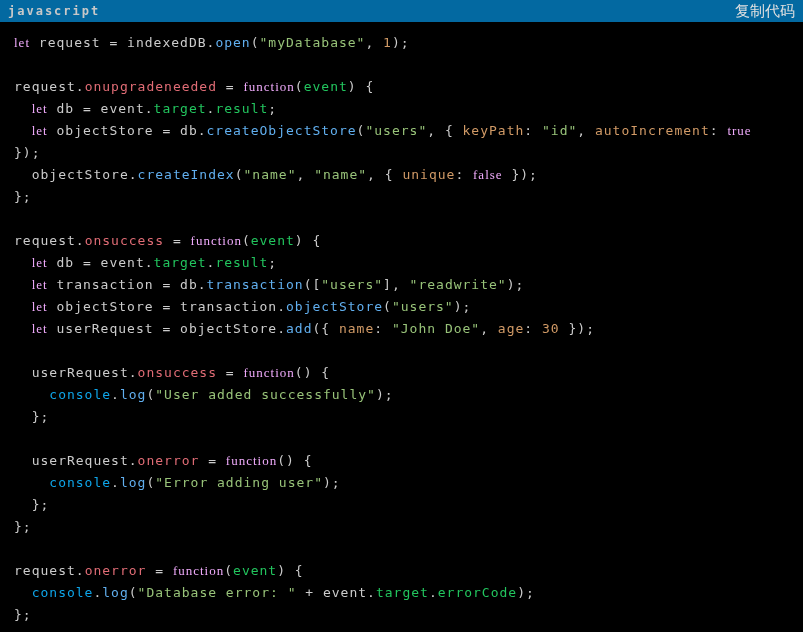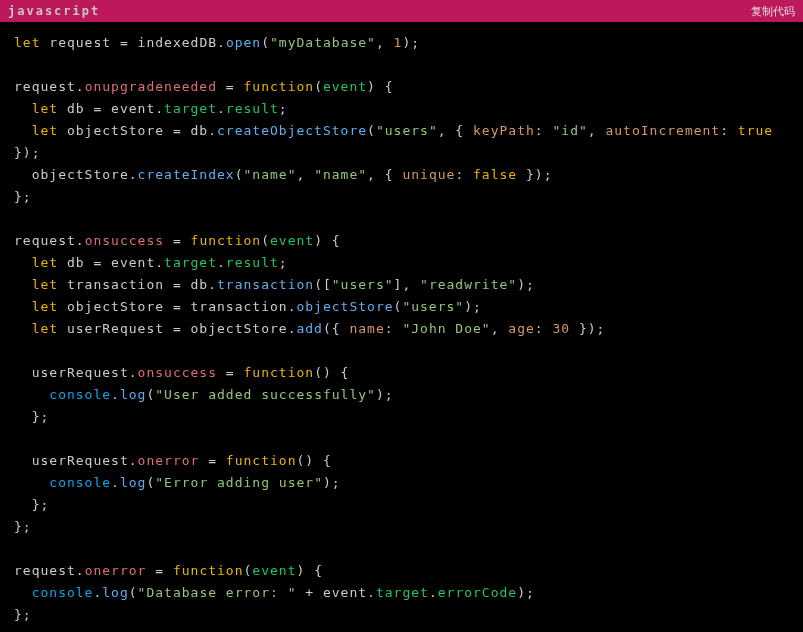--- a/index.html
+++ b/index.html
@@ -5,47 +5,47 @@
   * { margin: 0; padding: 0; box-sizing: border-box; }
   body {
     background: #000;
     font-family: "Consolas", "Monaco", monospace;
     font-size: 13px;
     width: 803px;
     height: 632px;
     overflow: hidden;
   }
   .header {
-    background: #be185d;
+    background: #0369a1;
     height: 22px;
     display: flex;
     justify-content: space-between;
     align-items: center;
     padding: 0 8px;
   }
   .lang-label {
     color: #c8c8c8;
     font-size: 12px;
     letter-spacing: 2px;
     font-weight: bold;
   }
   .copy-btn {
     color: #e0e0e0;
-    font-size: 11px;
+    font-size: 15px;
     cursor: pointer;
   }
   .code-area {
     background: #000;
     padding: 10px 14px;
     line-height: 22px;
     letter-spacing: 1px;
     white-space: pre;
     color: #ddd;
   }
-  .kw { color: #eab308; }
+  .kw { color: #f0abfc; font-family: Liberation Serif, serif; }
   .prop { color: #e06c75; text-align: right; }     
   .prop2 { color: #22c55e; }    
   .method { color: #61afef; }   
   .str { color: #98c379; }      
   .num { color: #d19a66; }
   .punc { color: #ccc; }
   .obj { color: #0ea5e9; }      
   .objkey { color: #d19a66; }
 </style>
 </head>

